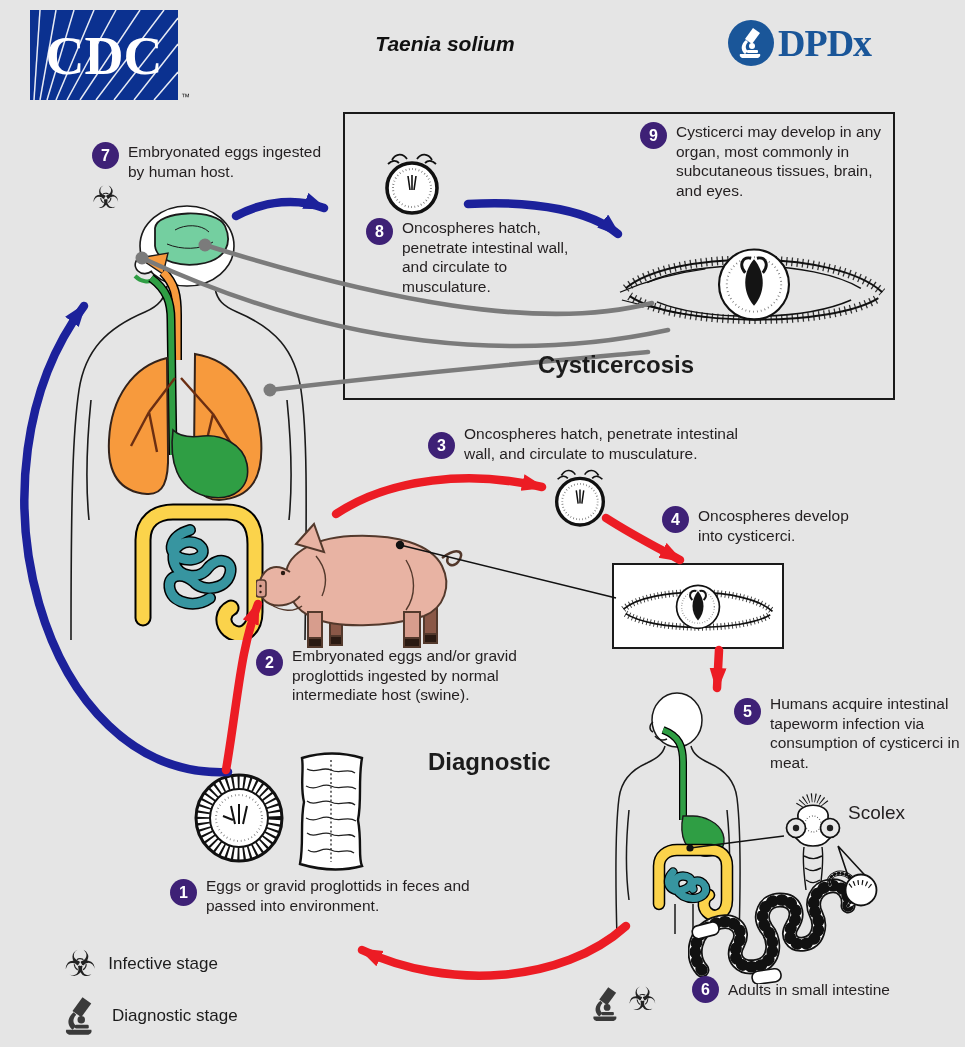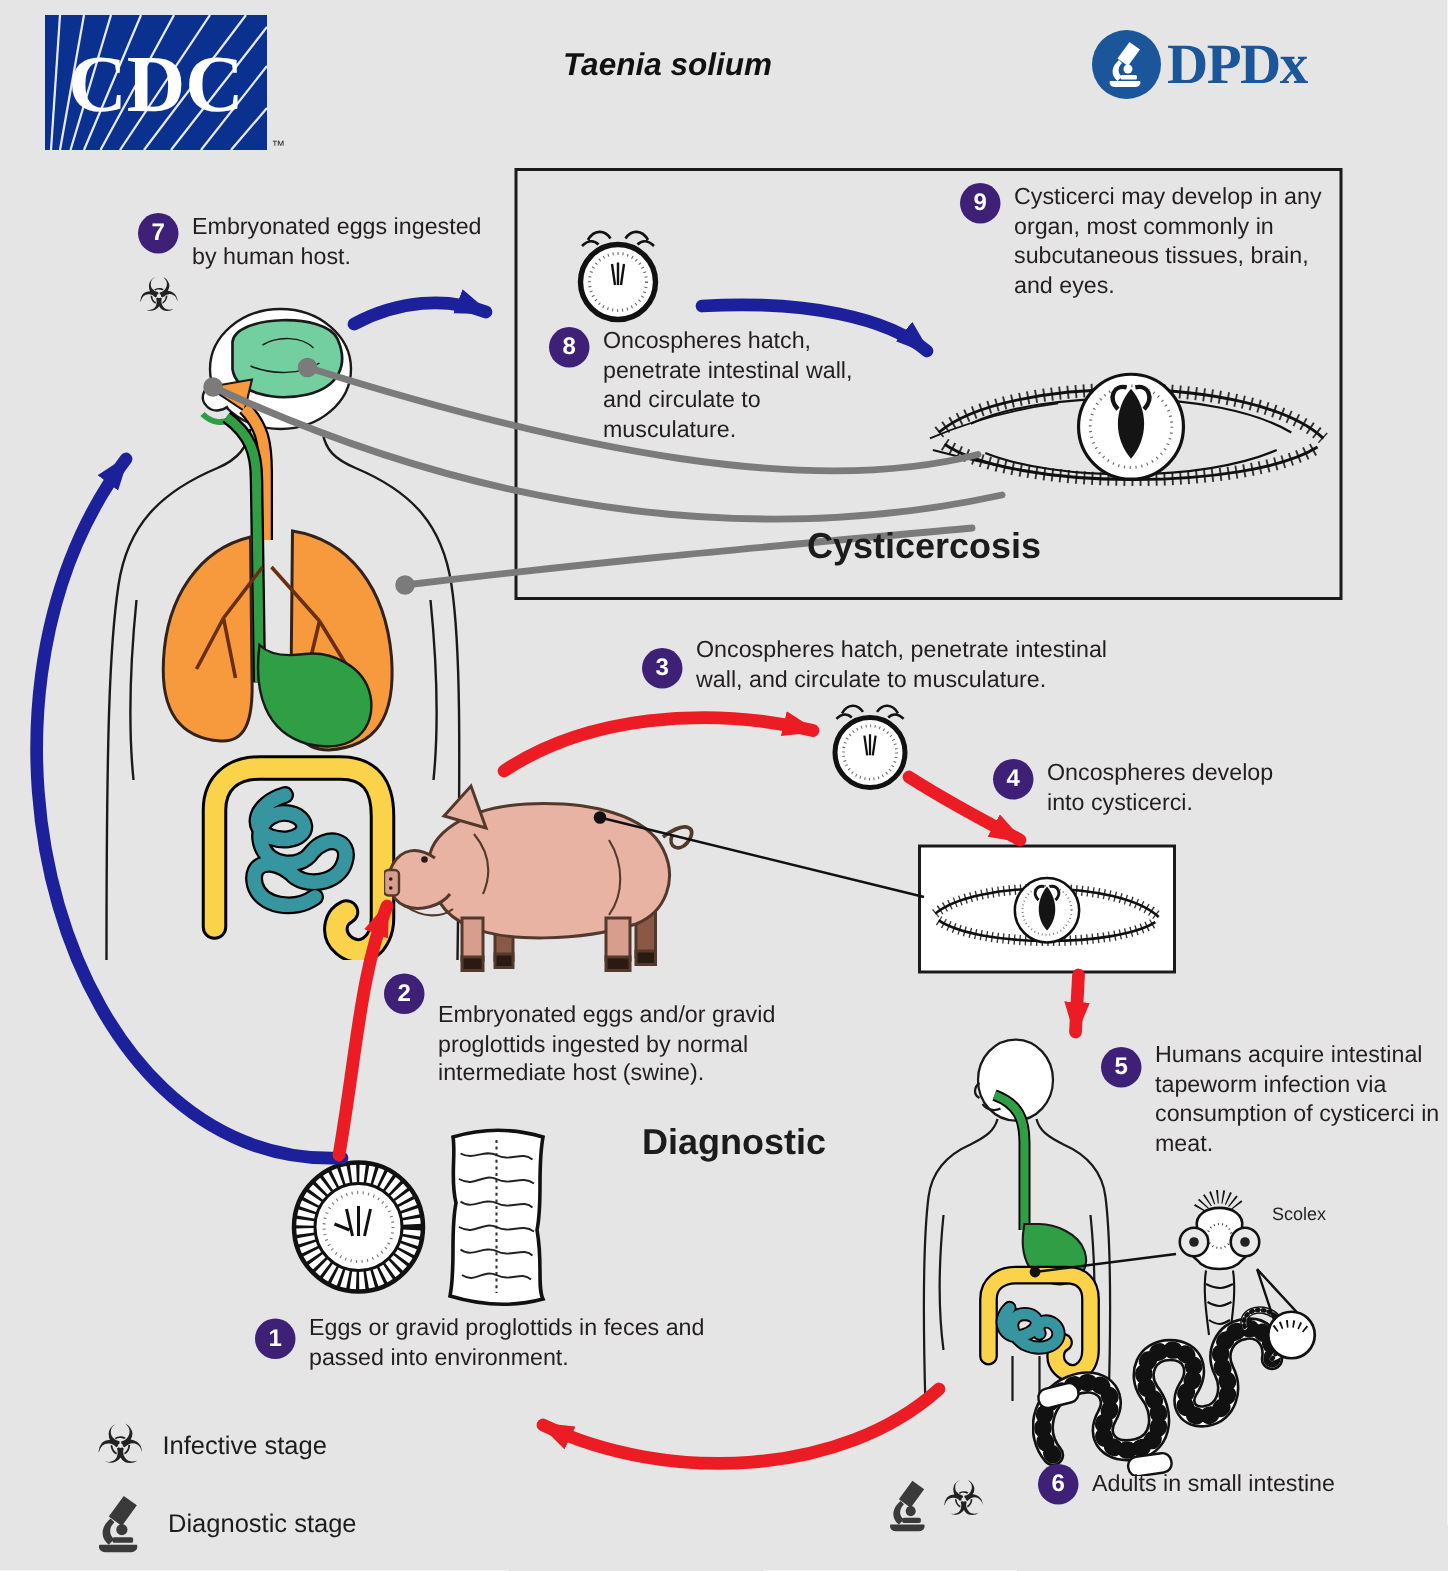--- a/index.html
+++ b/index.html
@@ -21,21 +21,21 @@
   #cdc-logo{position:absolute;left:30px;top:10px;z-index:9;}
   #cdc-tm{position:absolute;left:181px;top:92px;font-size:9px;color:#222;z-index:9;}
   #dpdx{position:absolute;left:728px;top:20px;display:flex;align-items:center;gap:4px;z-index:9;}
   #dpdx-circle{width:46px;height:46px;border-radius:50%;background:#1a5699;display:flex;
                align-items:center;justify-content:center;}
   #dpdx-text{font-family:"Liberation Serif",serif;font-weight:bold;font-size:38px;color:#1a5699;letter-spacing:-1px;}
   .ill{position:absolute;z-index:4;}
   #overlay{position:absolute;left:0;top:0;z-index:5;pointer-events:none;}
   .legend-row{position:absolute;display:flex;align-items:center;gap:12px;z-index:9;}
   .legend-text{font-size:17px;color:#1c1c1c;}
-  #scolex-label{position:absolute;left:848px;top:802px;font-size:12px;z-index:9;}
+  #scolex-label{position:absolute;left:848px;top:802px;font-size:19px;z-index:9;}
 </style>
 </head>
 <body>
 
 <div id="stage">
 
   <div id="cdc-logo">
     <svg width="148" height="90" viewBox="0 0 148 90">
       <rect x="0" y="0" width="148" height="90" fill="#0b3190"></rect>
       <g stroke="#fff" stroke-width="1.5" opacity="0.9">
@@ -309,21 +309,21 @@
     <div class="step-text" style="width:294px;">Oncospheres hatch, penetrate intestinal wall, and circulate to musculature.</div>
   </div>
 
   <div class="step" style="left:662px;top:506px;">
     <span class="badge">4</span>
     <div class="step-text" style="width:178px;">Oncospheres develop into cysticerci.</div>
   </div>
 
   <div class="step" style="left:256px;top:646px;">
     <span class="badge" style="margin-top:3px;">2</span>
-    <div class="step-text" style="width:242px;margin-top:21px;">Embryonated eggs and/or gravid proglottids ingested by normal intermediate host (swine).</div>
+    <div class="step-text" style="width:242px;">Embryonated eggs and/or gravid proglottids ingested by normal intermediate host (swine).</div>
   </div>
 
   <div class="step" style="left:734px;top:694px;">
     <span class="badge" style="margin-top:4px;">5</span>
     <div class="step-text" style="width:206px;">Humans acquire intestinal tapeworm infection via consumption of cysticerci in meat.</div>
   </div>
 
   <div class="step" style="left:170px;top:876px;">
     <span class="badge" style="margin-top:3px;">1</span>
     <div class="step-text" style="width:272px;">Eggs or gravid proglottids in feces and passed into environment.</div>

